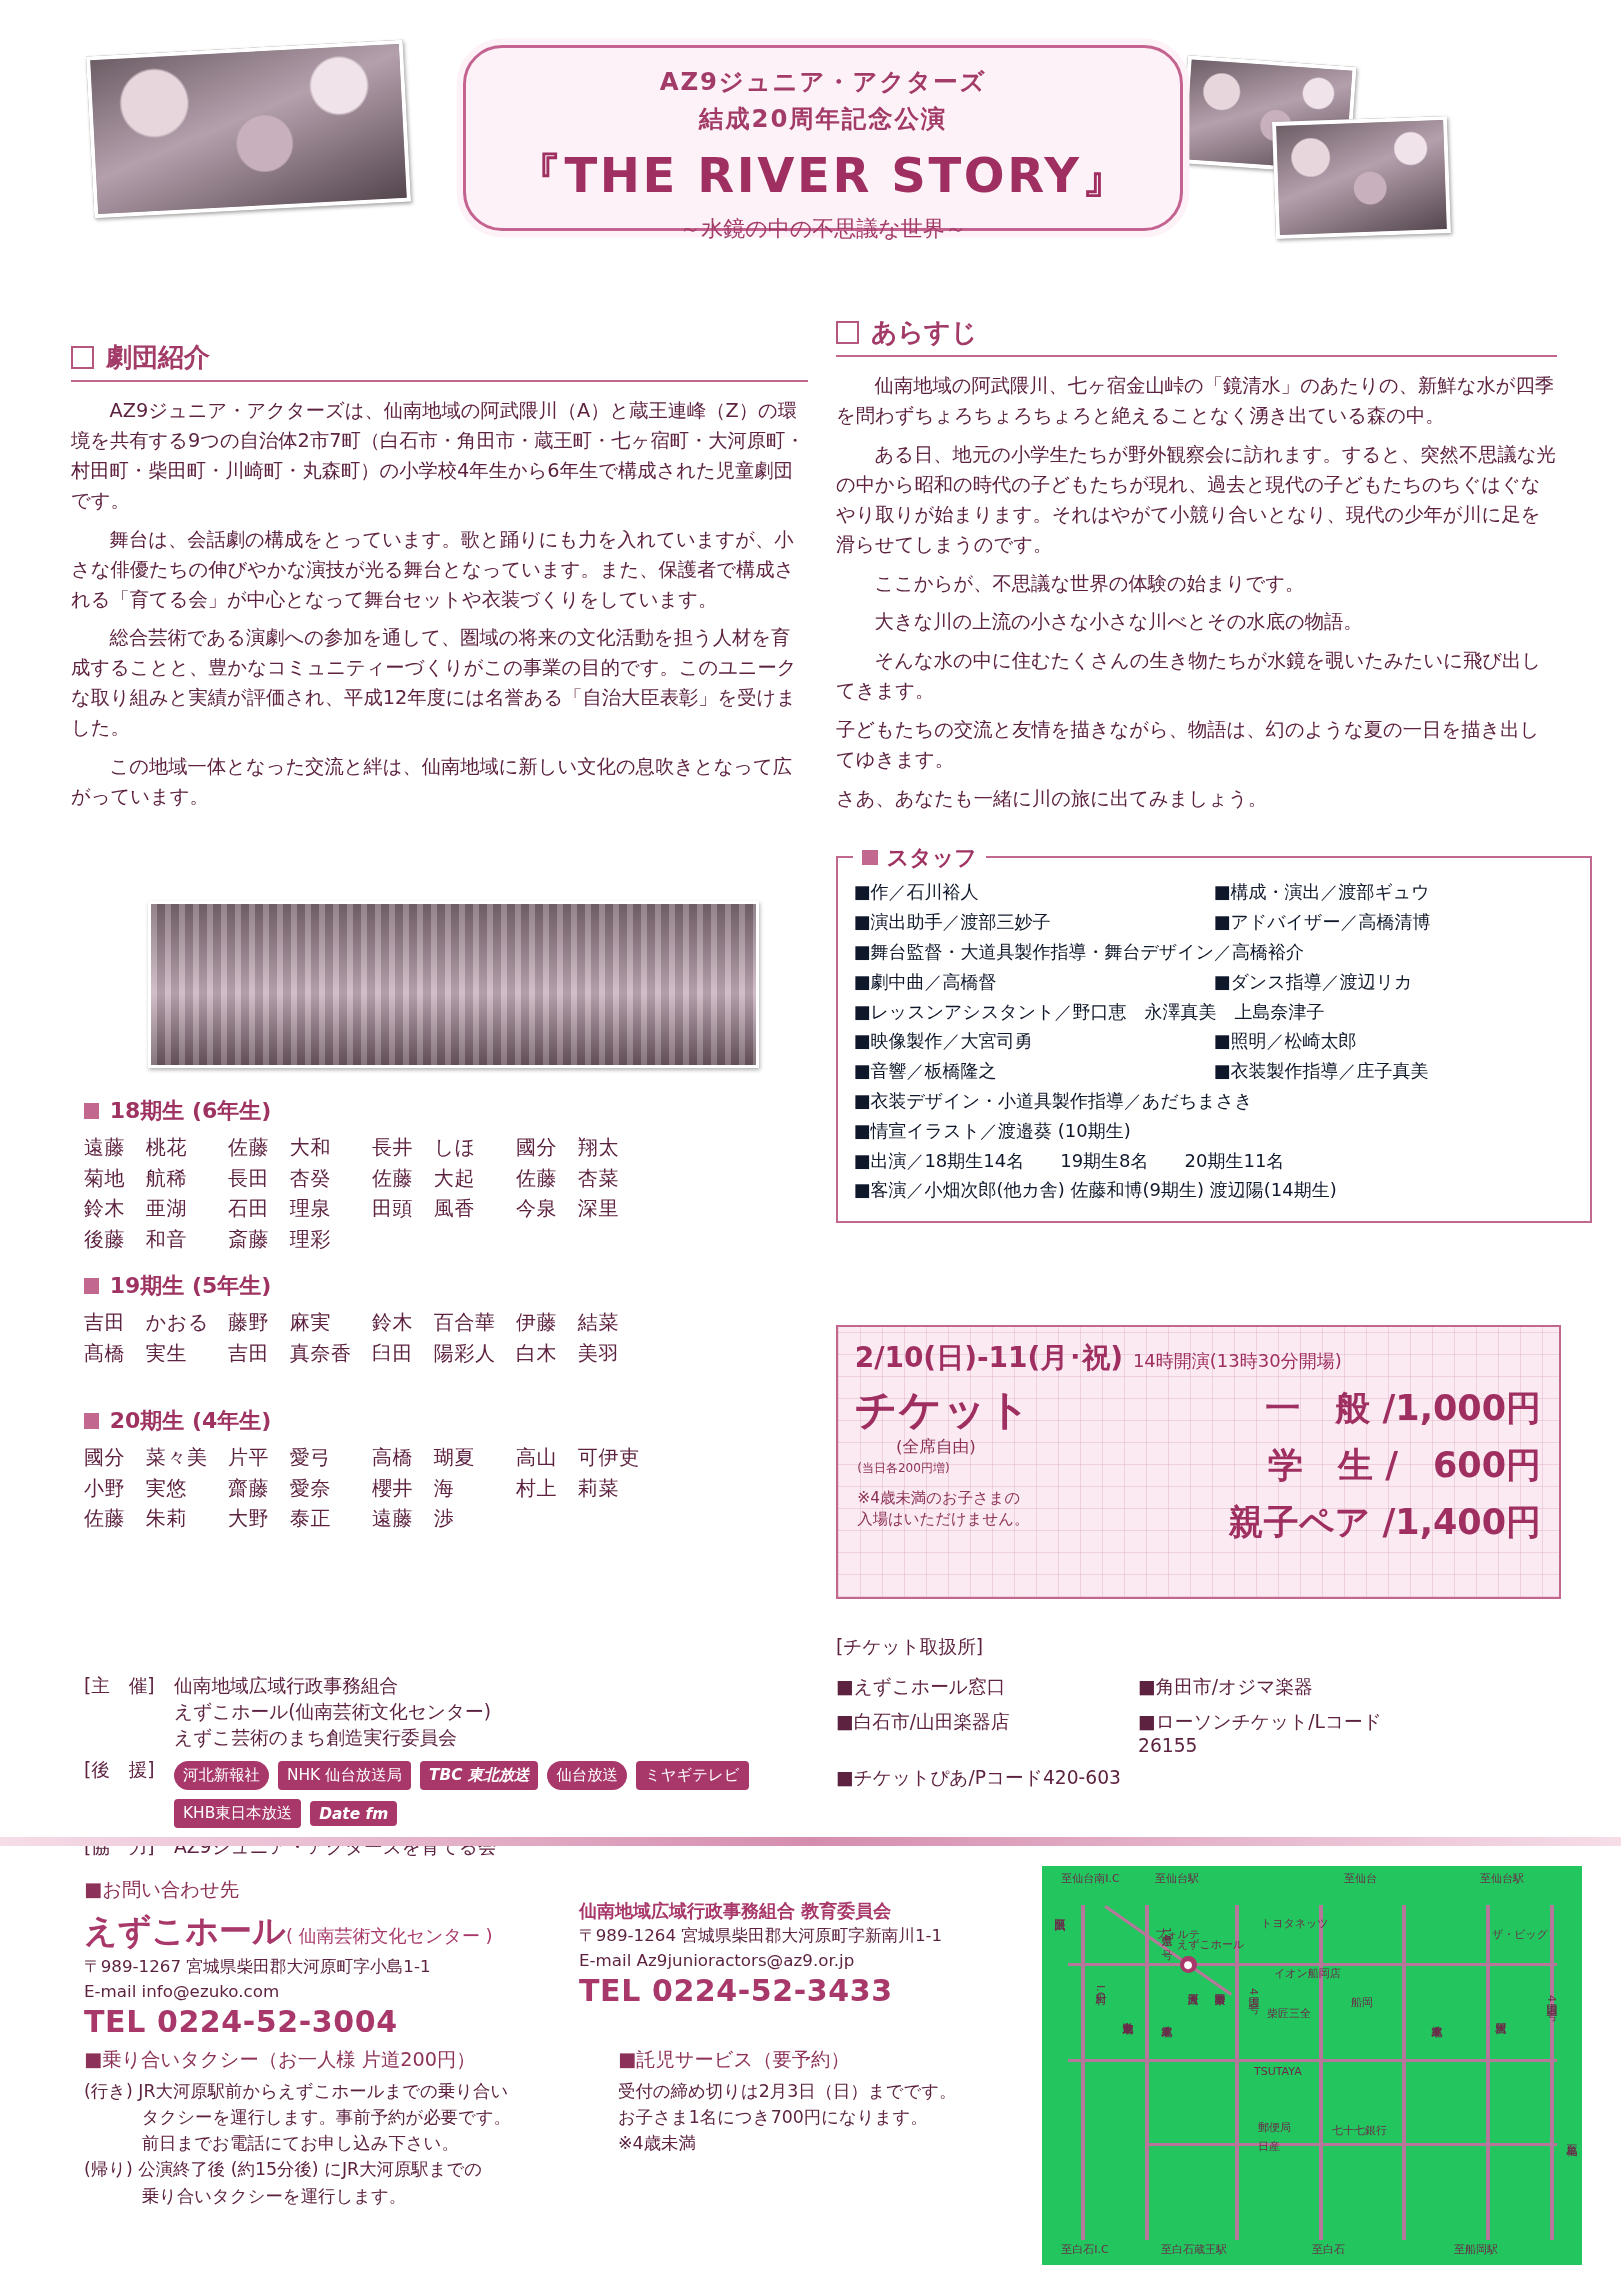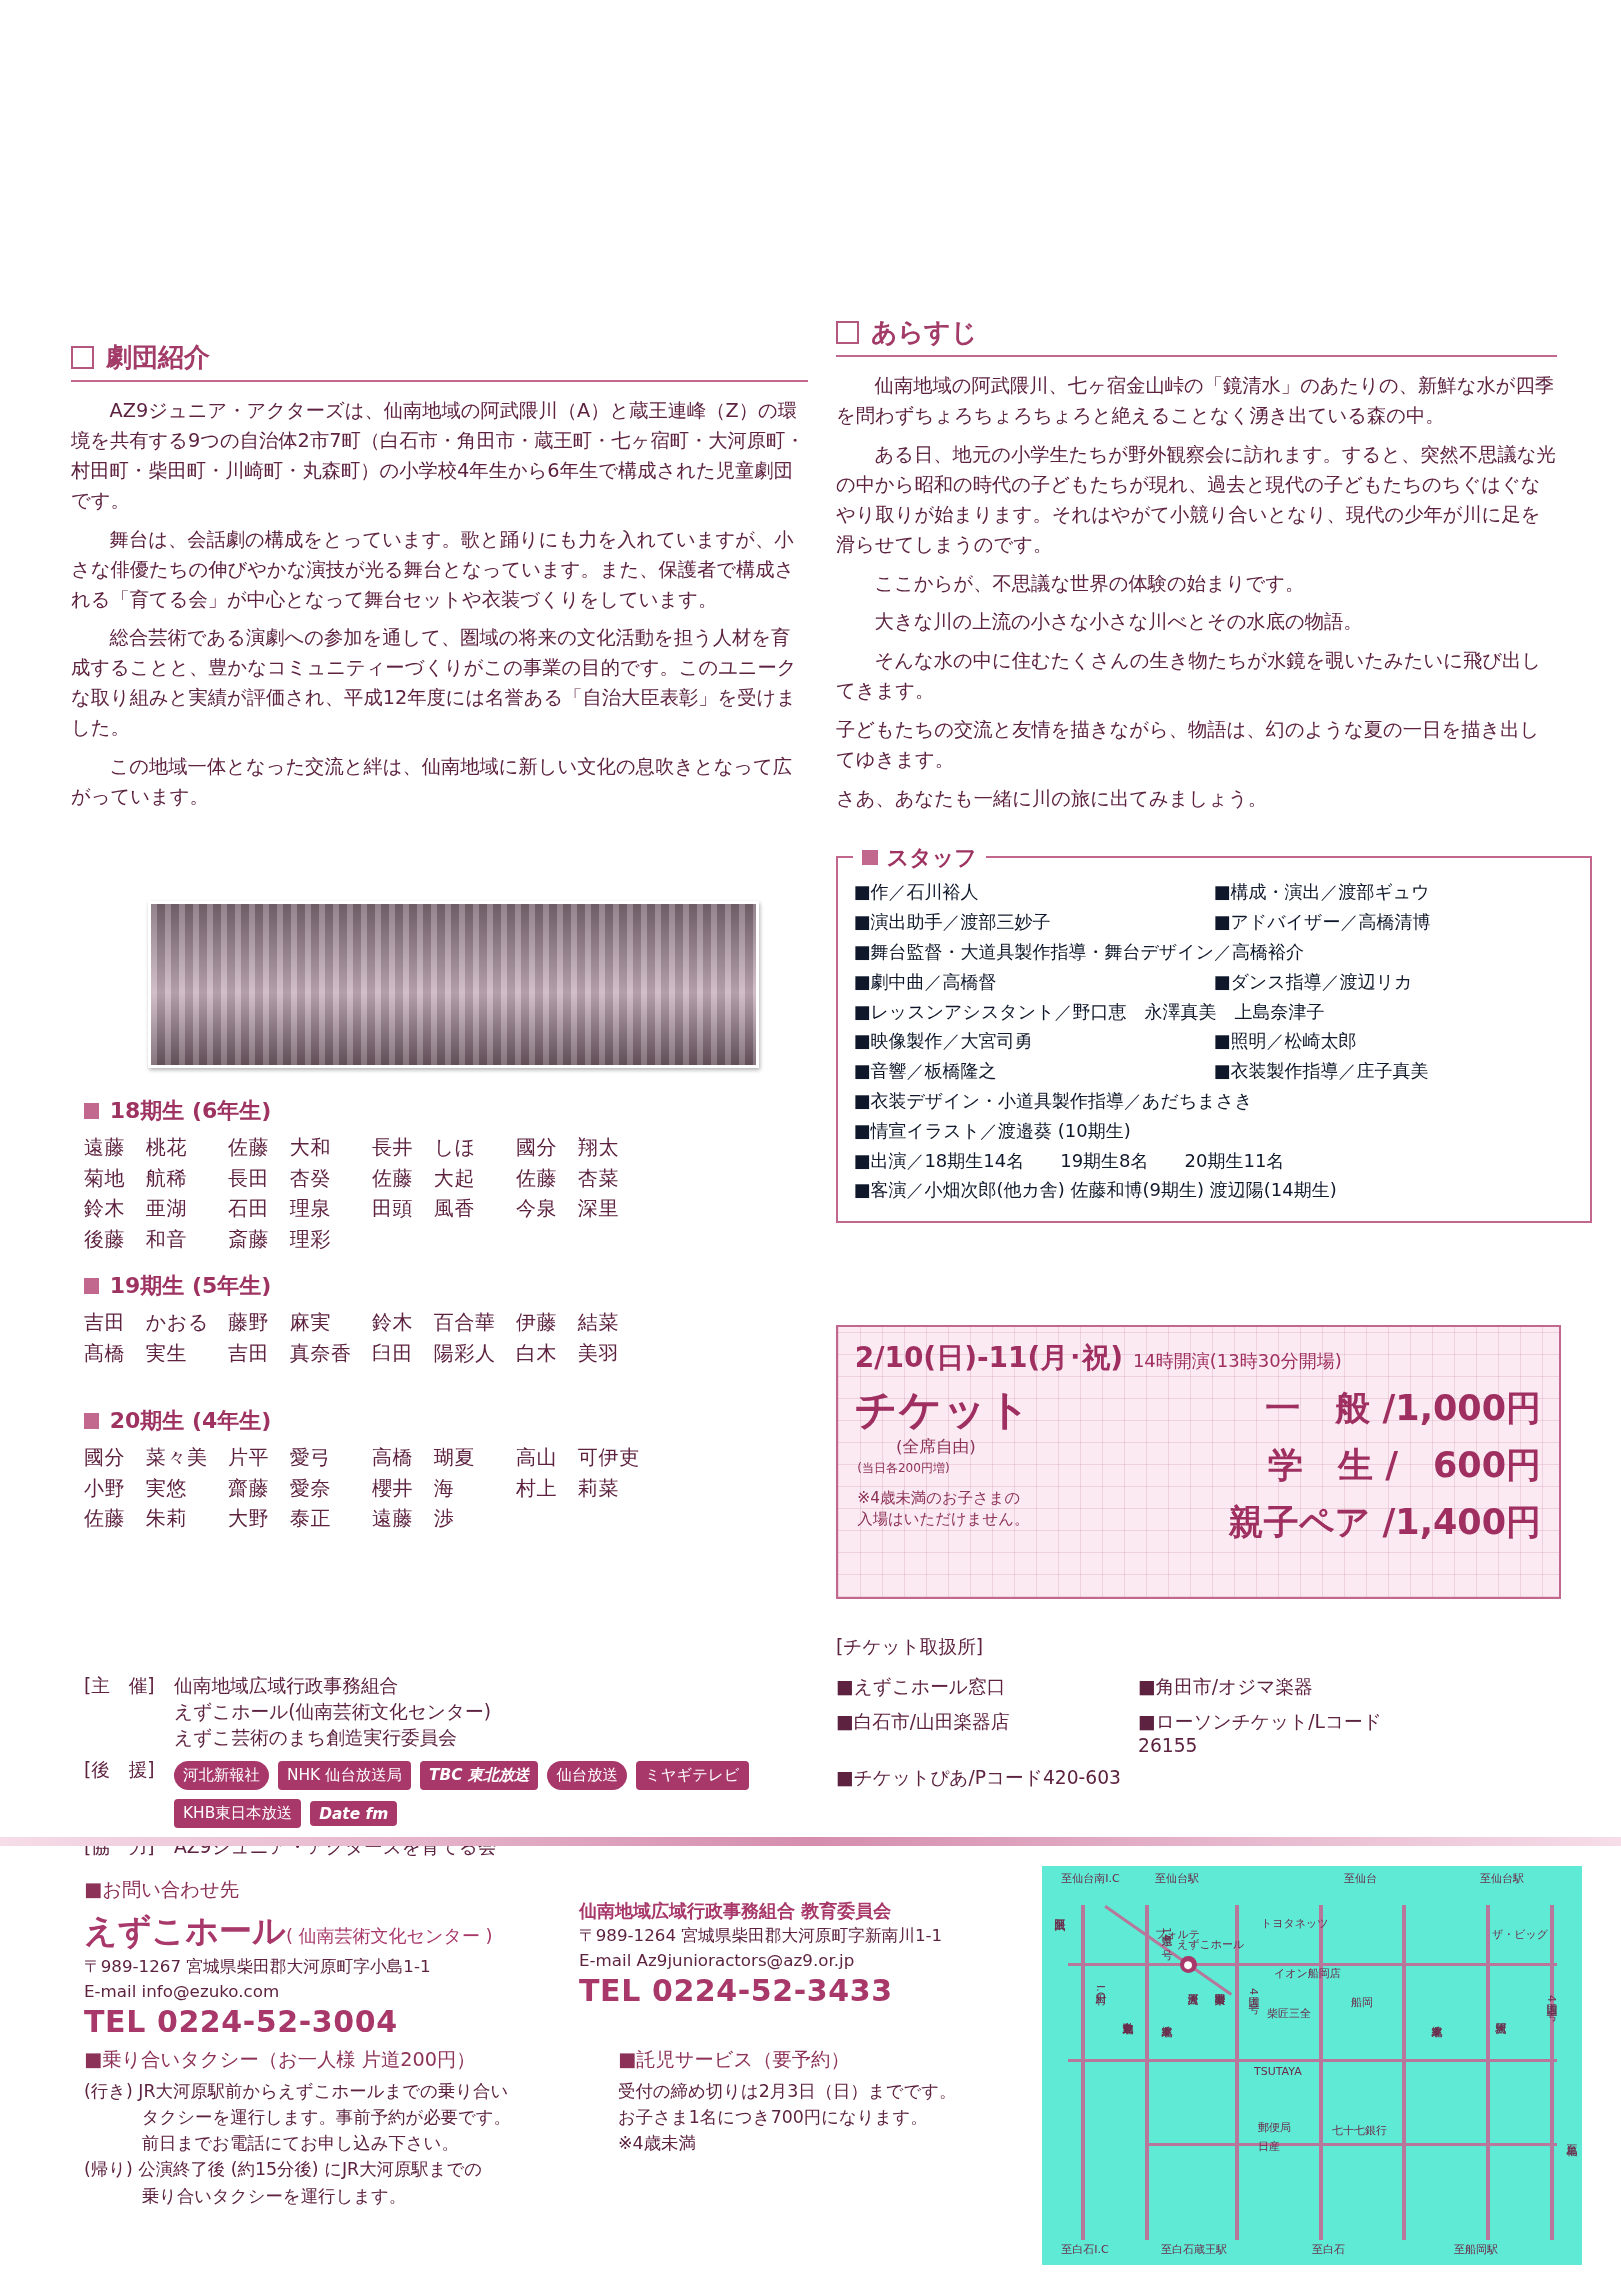--- a/index.html
+++ b/index.html
@@ -113,31 +113,49 @@
   .f-label{font-size:19.3px;color:#8c3157;margin-bottom:6.4px;}
   .f-org{font-size:33px;color:#a8386a;font-weight:bold;}
   .f-org .sm2{font-size:18px;font-weight:normal;}
   .f-addr{font-size:16.7px;color:#5d2240;line-height:1.5;}
   .f-tel{font-size:30px;color:#a8386a;font-weight:bold;letter-spacing:0.6px;}
   .f-blk{position:absolute;}
   .f-sec-title{font-size:19.3px;color:#8c3157;margin-bottom:5.1px;}
   .f-text{font-size:17.4px;color:#5d2240;line-height:1.5;}
 
   
-  .map{position:absolute;left:1042px;top:1866px;width:540px;height:399px;background:#5eead4;}
+  .map{position:absolute;left:1042px;top:1866px;width:540px;height:399px;background:#22c55e;}
   .map .mline{position:absolute;background:#b7779a;}
   .map .lbl{position:absolute;font-size:11px;color:#6b2b4a;white-space:nowrap;}
   .map .vlbl{position:absolute;font-size:11px;color:#6b2b4a;writing-mode:vertical-rl;}
   .map .pin{position:absolute;width:16.7px;height:16.7px;border-radius:50%;background:#a8386a;color:#fff;font-size:10.3px;text-align:center;line-height:16.7px;}
 </style>
 </head>
 <body>
 
 <div class="page">
 
+  <div class="header">
+    <div class="photo" id="photo1">
+        <div class="ph-inner"></div>
+      </div>
+    <div class="photo" id="photo2">
+        <div class="ph-inner"></div>
+      </div>
+    <div class="photo" id="photo3">
+        <div class="ph-inner"></div>
+      </div>
+
+    <div class="title-plate">
+      <div class="t1">AZ9ジュニア・アクターズ</div>
+      <div class="t2">結成20周年記念公演</div>
+      <div class="t3">『THE RIVER STORY』</div>
+      <div class="t4">～水鏡の中の不思議な世界～</div>
+    </div>
+  </div>
 
   <div class="col-left">
     <div class="sec-head">
       <span class="sq"></span>
       <span class="lb">劇団紹介</span>
     </div>
     <p class="body">AZ9ジュニア・アクターズは、仙南地域の阿武隈川（A）と蔵王連峰（Z）の環境を共有する9つの自治体2市7町（白石市・角田市・蔵王町・七ヶ宿町・大河原町・村田町・柴田町・川崎町・丸森町）の小学校4年生から6年生で構成された児童劇団です。</p>
     <p class="body">舞台は、会話劇の構成をとっています。歌と踊りにも力を入れていますが、小さな俳優たちの伸びやかな演技が光る舞台となっています。また、保護者で構成される「育てる会」が中心となって舞台セットや衣装づくりをしています。</p>
     <p class="body">総合芸術である演劇への参加を通して、圏域の将来の文化活動を担う人材を育成することと、豊かなコミュニティーづくりがこの事業の目的です。このユニークな取り組みと実績が評価され、平成12年度には名誉ある「自治大臣表彰」を受けました。</p>
     <p class="body">この地域一体となった交流と絆は、仙南地域に新しい文化の息吹きとなって広がっています。</p>

